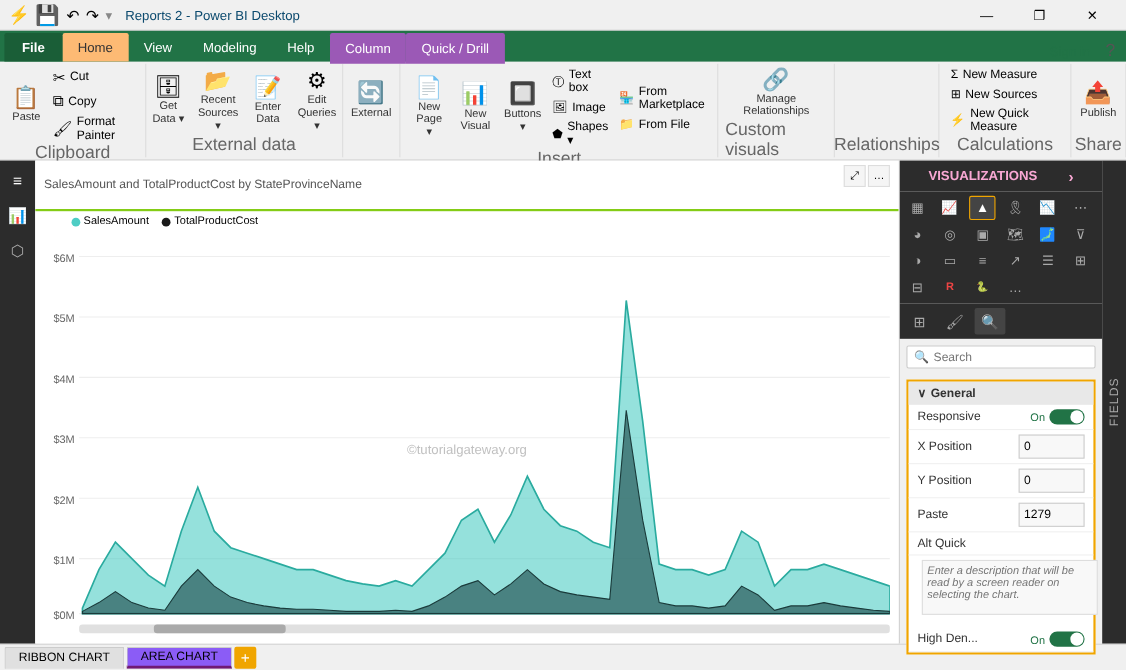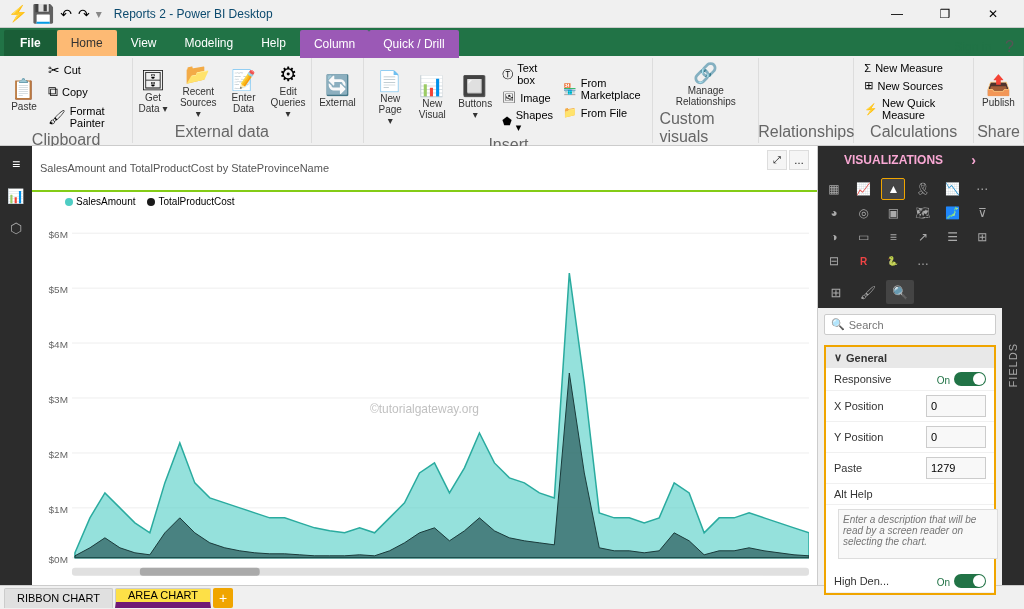--- a/index.html
+++ b/index.html
@@ -328,21 +328,21 @@
       padding: 0 12px;
       background: #e0e0e0;
       border: 1px solid #ccc;
       border-bottom: none;
       font-size: 11px;
       display: flex;
       align-items: center;
       cursor: pointer;
       border-radius: 2px 2px 0 0;
     }
-    .bottom-tab.active { background: #fde047; border-bottom: 6px solid #701a75; }
+    .bottom-tab.active { background: #8b5cf6; border-bottom: 3px solid #701a75; }
     .bottom-tab-add {
       width: 20px;
       height: 20px;
       background: #f0a500;
       color: white;
       display: flex;
       align-items: center;
       justify-content: center;
       cursor: pointer;
       border-radius: 2px;
@@ -672,21 +672,21 @@
         <input class="section-input" type="text" value="0" style="">
       </div>
 
       <div class="section-row">
         <span class="section-label">Paste</span>
         <input class="section-input" type="text" value="1279" style="">
       </div>
 
 
       <div class="section-row">
-        <span class="section-label">Alt Help</span>
+        <span class="section-label">Alt Quick</span>
       </div>
       <div style="padding:0 4px 4px;">
         <textarea class="alt-text-area" placeholder="Enter a description that will be read by a screen reader on selecting the chart." style="width: 100%; resize: none; border: 1px solid rgb(221, 221, 221); font-size: 10px; color: rgb(136, 136, 136); padding: 4px; font-family: inherit;"></textarea>
       </div>
 
       <div class="section-row">
         <span class="section-label">High Den...</span>
         <div class="toggle">
           <span style="font-size:10px;color:#217346;">On</span>
           <div class="toggle-track">

